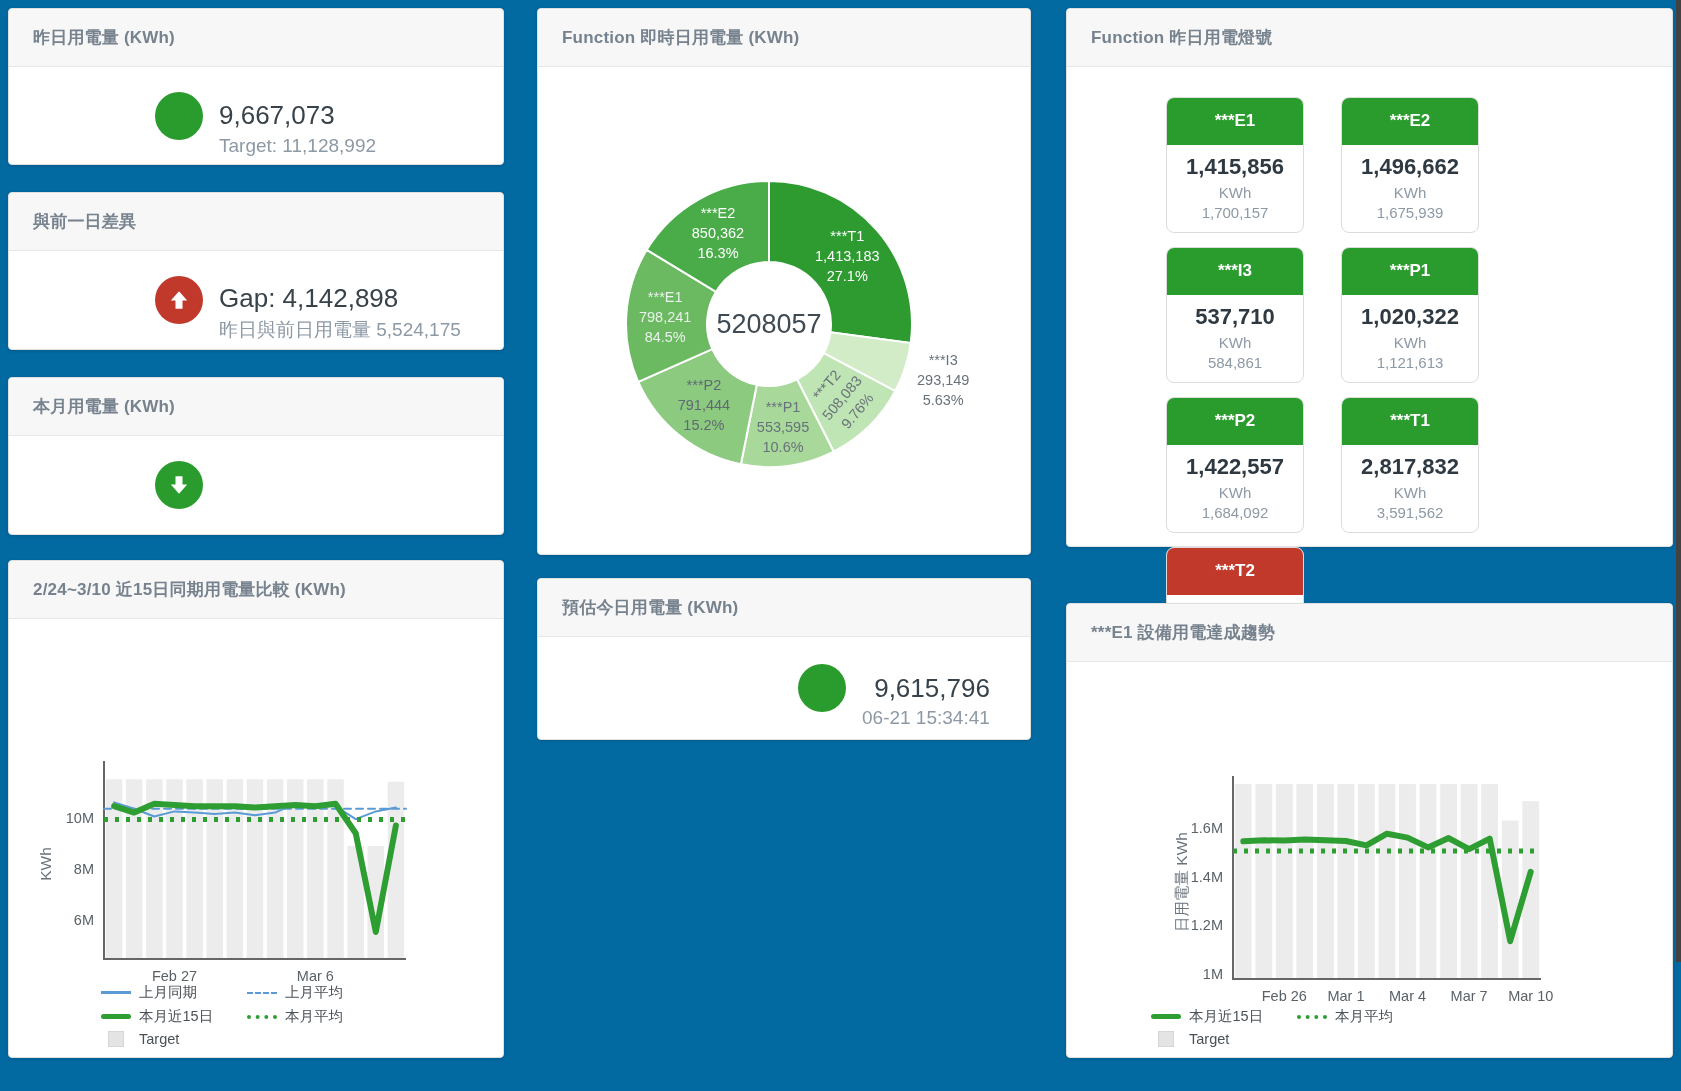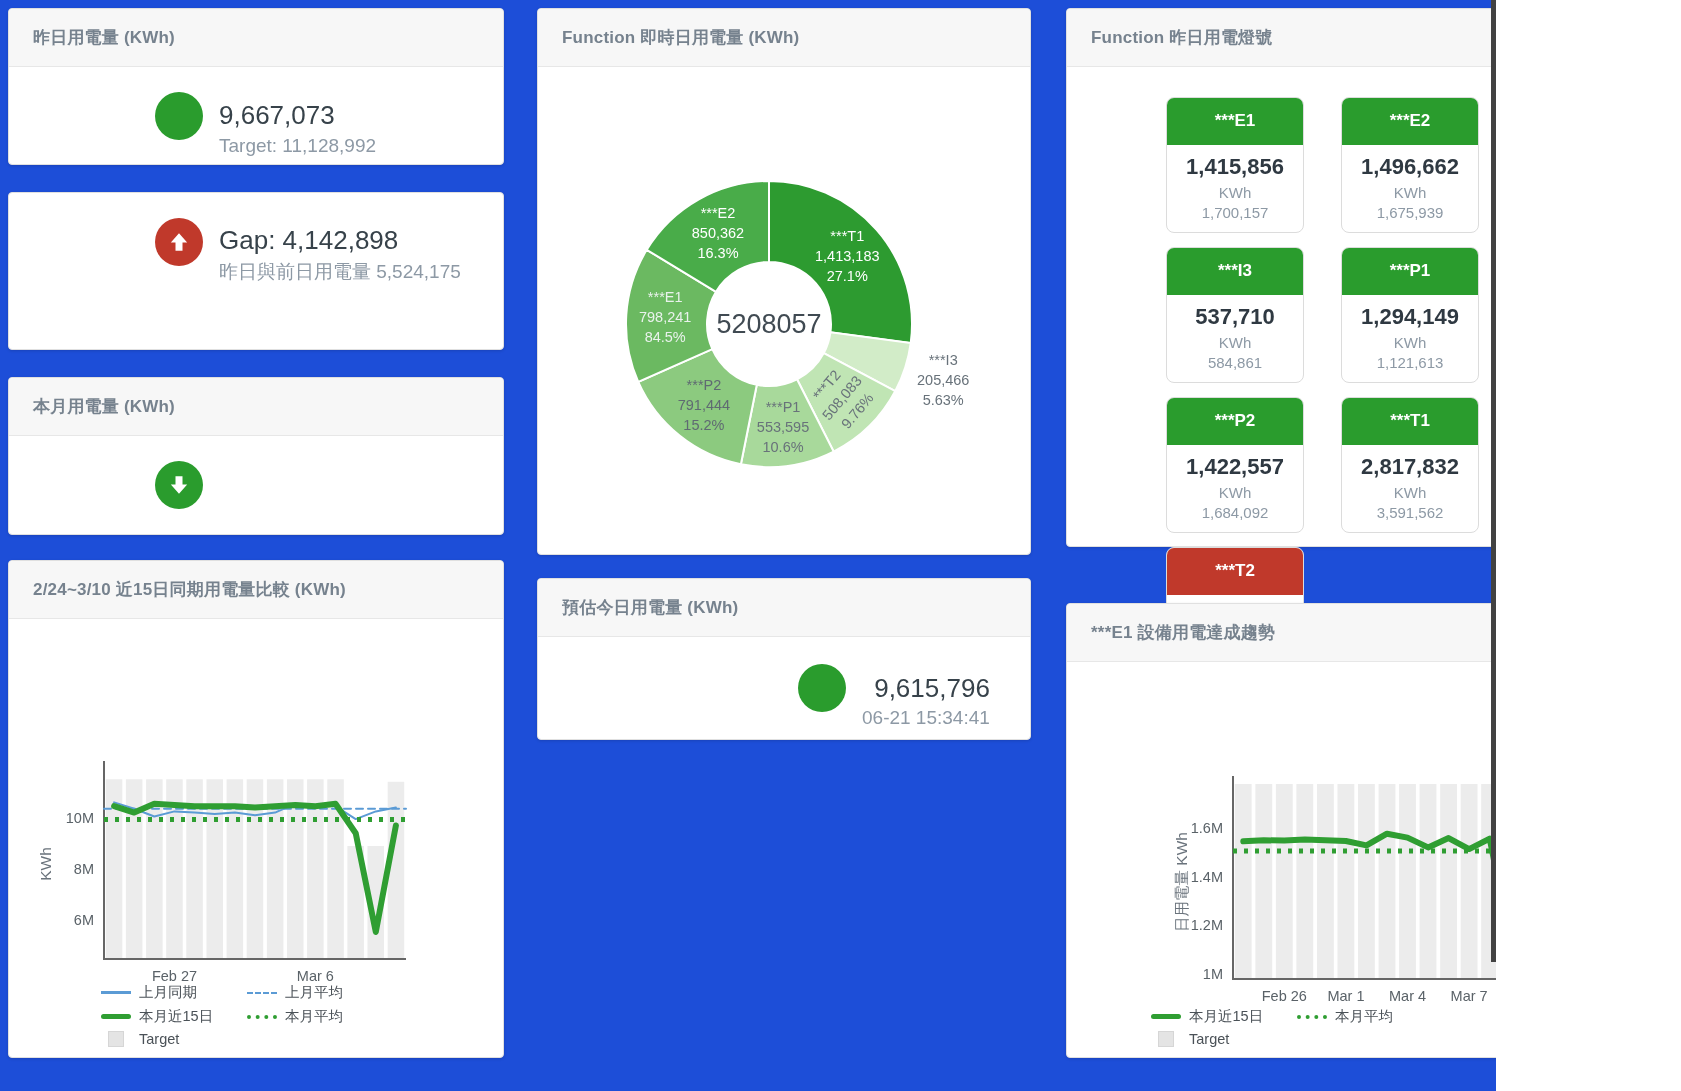--- a/index.html
+++ b/index.html
@@ -1,16 +1,16 @@
 <!DOCTYPE html>
 <html style="--green: #2a9c2d; --red: #c0392b;"><head>
 <meta charset="utf-8">
 <style>
   html,body{margin:0;padding:0;background:#fff;}
-  .page{position:relative;width:1496px;height:1091px;background:#1d4ed8;overflow:hidden;
+  .page{position:relative;width:1681px;height:1091px;background:#0369a1;overflow:hidden;
         font-family:"Liberation Sans","DejaVu Sans",sans-serif;}
   .card{position:absolute;background:#fff;border:1px solid #e0e0e0;border-radius:4px;
         box-shadow:0 1px 3px rgba(0,0,0,.14);}
   .card-header{height:57px;background:#f7f7f7;border-bottom:1px solid #e7e7e7;
         border-radius:4px 4px 0 0;display:flex;align-items:center;padding:0 24px;
         font-size:17px;font-weight:bold;color:#76828e;letter-spacing:.2px;}
   .card-body{position:relative;height:calc(100% - 58px);}
   
   #card-yesterday{left:8px;top:8px;width:494px;height:155px;}
   #card-gap{left:8px;top:192px;width:494px;height:156px;}
@@ -66,20 +66,23 @@
     <div class="card-body kpi-body">
       <span class="circle green"></span>
       <div class="kpi-text">
         <div class="kpi-value">9,667,073</div>
         <div class="kpi-sub">Target: 11,128,992</div>
       </div>
     </div>
   </section>
 
   <section class="card" id="card-gap">
+    <div class="card-header">
+      <span>與前一日差異</span>
+    </div>
     <div class="card-body kpi-body">
       <span class="circle red">
         <svg width="28" height="28" viewBox="0 0 48 48">
             <path d="M24 9 L38 25 H30 V39 H18 V25 H10 Z" fill="#fff"></path>
           </svg>
       </span>
       <div class="kpi-text">
         <div class="kpi-value">Gap: 4,142,898</div>
         <div class="kpi-sub">昨日與前日用電量 5,524,175</div>
       </div>
@@ -189,21 +192,21 @@
           <path d="M 108.75 182.80 A 143 143 0 0 1 231.00 114.00 L 231.00 195.00 A 62 62 0 0 0 178.00 224.83 Z" fill="#49ac49" stroke="#ffffff" stroke-width="2"></path>
         </svg>
       <div id="donut-center" style="left: 231px; top: 257px;">5208057</div>
     <div class="donut-label" style="left: 309.291px; top: 188.542px; color: rgb(255, 255, 255); transform: translate(-50%, -50%);">
           <div>***T1</div>
           <div>1,413,183</div>
           <div>27.1%</div>
         </div>
         <div class="donut-label" style="left: 405.227px; top: 312.981px; color: rgb(104, 114, 122); transform: translate(-50%, -50%);">
           <div>***I3</div>
-          <div>205,466</div>
+          <div>293,149</div>
           <div>5.63%</div>
         </div>
         <div class="donut-label" style="left: 303.836px; top: 331.235px; color: rgb(104, 114, 122); transform: translate(-50%, -50%) rotate(-50deg);">
           <div>***T2</div>
           <div>508,083</div>
           <div>9.76%</div>
         </div>
         <div class="donut-label" style="left: 245.054px; top: 360.046px; color: rgb(104, 114, 122); transform: translate(-50%, -50%);">
           <div>***P1</div>
           <div>553,595</div>
@@ -259,21 +262,21 @@
             <div class="tile-target">1,675,939</div>
           </div>
           <div class="tile">
             <div class="tile-head" style="background: rgb(42, 156, 45);">***I3</div>
             <div class="tile-value">537,710</div>
             <div class="tile-unit">KWh</div>
             <div class="tile-target">584,861</div>
           </div>
           <div class="tile">
             <div class="tile-head" style="background: rgb(42, 156, 45);">***P1</div>
-            <div class="tile-value">1,294,149</div>
+            <div class="tile-value">1,020,322</div>
             <div class="tile-unit">KWh</div>
             <div class="tile-target">1,121,613</div>
           </div>
           <div class="tile">
             <div class="tile-head" style="background: rgb(42, 156, 45);">***P2</div>
             <div class="tile-value">1,422,557</div>
             <div class="tile-unit">KWh</div>
             <div class="tile-target">1,684,092</div>
           </div>
           <div class="tile">

